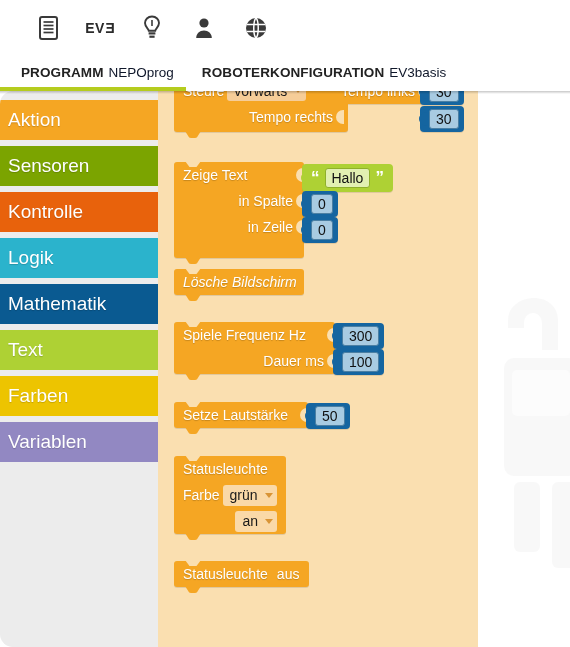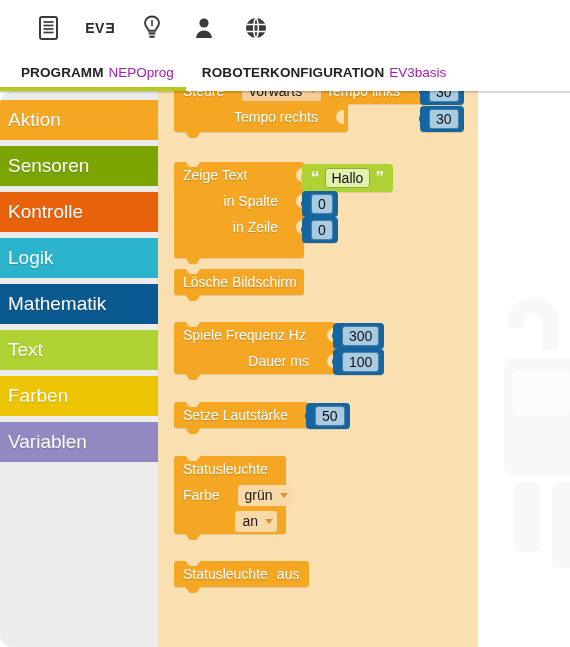--- a/index.html
+++ b/index.html
@@ -31,21 +31,21 @@
   .tabbar {
     position: absolute; left: 0; top: 55px; width: 570px; height: 36px;
     background: #ffffff; display: flex; align-items: center;
   }
   .tab {
     display: flex; align-items: baseline; gap: 5px;
     padding: 0 14px; height: 36px; line-height: 36px; cursor: pointer; white-space: nowrap;
   }
   .tab:first-child { margin-left: 7px; }
   .tab .t-strong { font-size: 13.5px; font-weight: bold; color: #222; letter-spacing: 0.1px; }
-  .tab .t-light  { font-size: 13.5px; font-weight: normal; color: #a21caf; }
+  .tab .t-light  { font-size: 13.5px; font-weight: normal; color: #0f172a; }
   .tab-underline {
     position: absolute; left: 0; top: 87px; width: 186px; height: 4px;
     background: #b5cc1e;
   }
   .hdr-shadow {
     position: absolute; left: 0; top: 91px; width: 570px; height: 3px;
     background: linear-gradient(to bottom, rgba(0,0,0,0.22), rgba(0,0,0,0));
     z-index: 40; pointer-events: none;
   }
 
@@ -96,21 +96,21 @@
     border-radius: 0 0 6px 6px;
     clip-path: polygon(0 0, 100% 0, 72% 100%, 28% 100%);
   }
   .block .notch-top {
     position: absolute; left: 11px; top: -1px; width: 16px; height: 6px;
     background: #fadfb0;
     clip-path: polygon(0 0, 100% 0, 72% 100%, 28% 100%);
   }
   .row {
     display: flex; align-items: center; height: 26px; padding: 0 9px;
-    white-space: nowrap; gap: 18px;
+    white-space: nowrap; gap: 3px;
     text-shadow: 0 1px 1px rgba(0,0,0,0.2);
   }
   .row.right { justify-content: flex-end; }
   .lbl { color: #fff; font-size: 14px; }
 
   
   .socket {
     width: 8px; height: 14px; background: #fadfb0;
     border-radius: 8px 0 0 8px; flex: 0 0 auto;
   }
@@ -306,21 +306,21 @@
         <span class="plug"></span>
         <span class="numfield">0</span>
       </div>
       <div class="numblk" style="left:144px; top:126px;">
         <span class="plug"></span>
         <span class="numfield">0</span>
       </div>
 
       <div class="block" style="left:16px; top:178px; width:130px; height:26px;">
         <div class="notch-top"></div>
-        <div class="row" style="height:26px;">
+        <div class="row" style="height:26px;font-style:italic;">
           <span class="lbl">Lösche Bildschirm</span>
         </div>
         <div class="notch-bot"></div>
       </div>
 
       <div class="block" style="left:16px; top:231px; width:161px; height:52px;">
         <div class="notch-top"></div>
         <div class="row" style="height:26px; justify-content:space-between; padding-right:0;">
           <span class="lbl">Spiele  Frequenz Hz</span>
           <span class="socket"></span>

